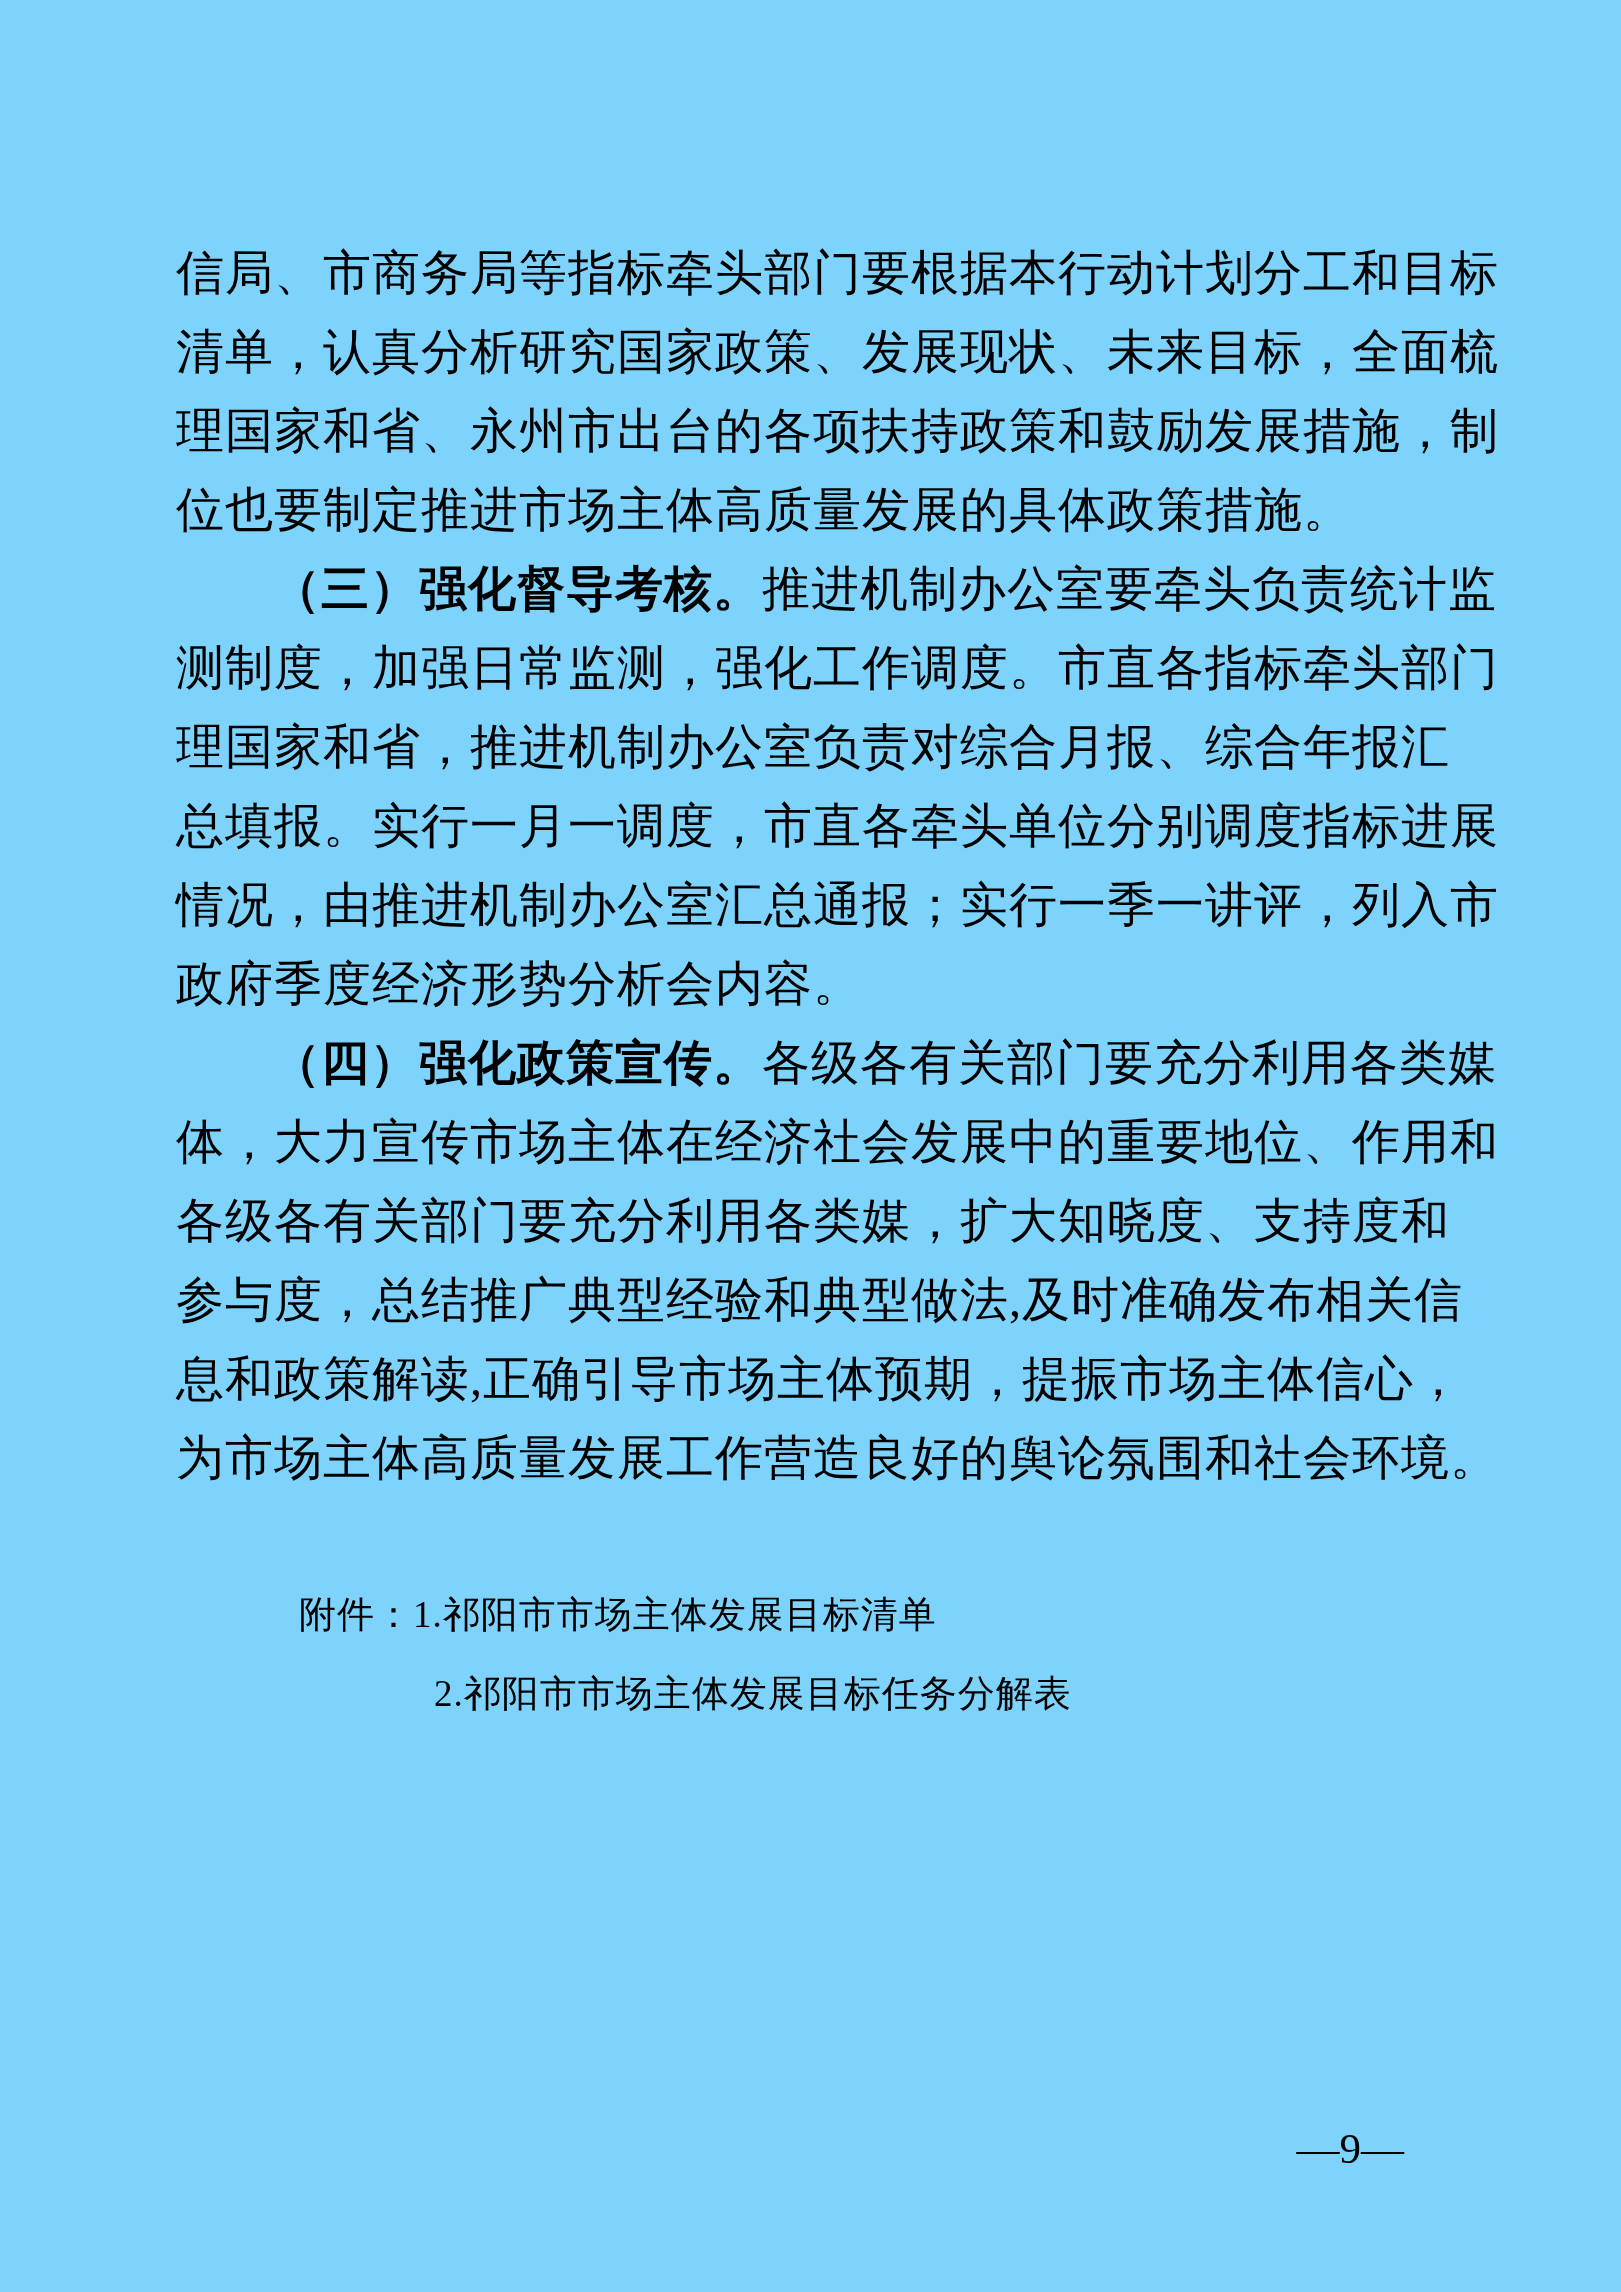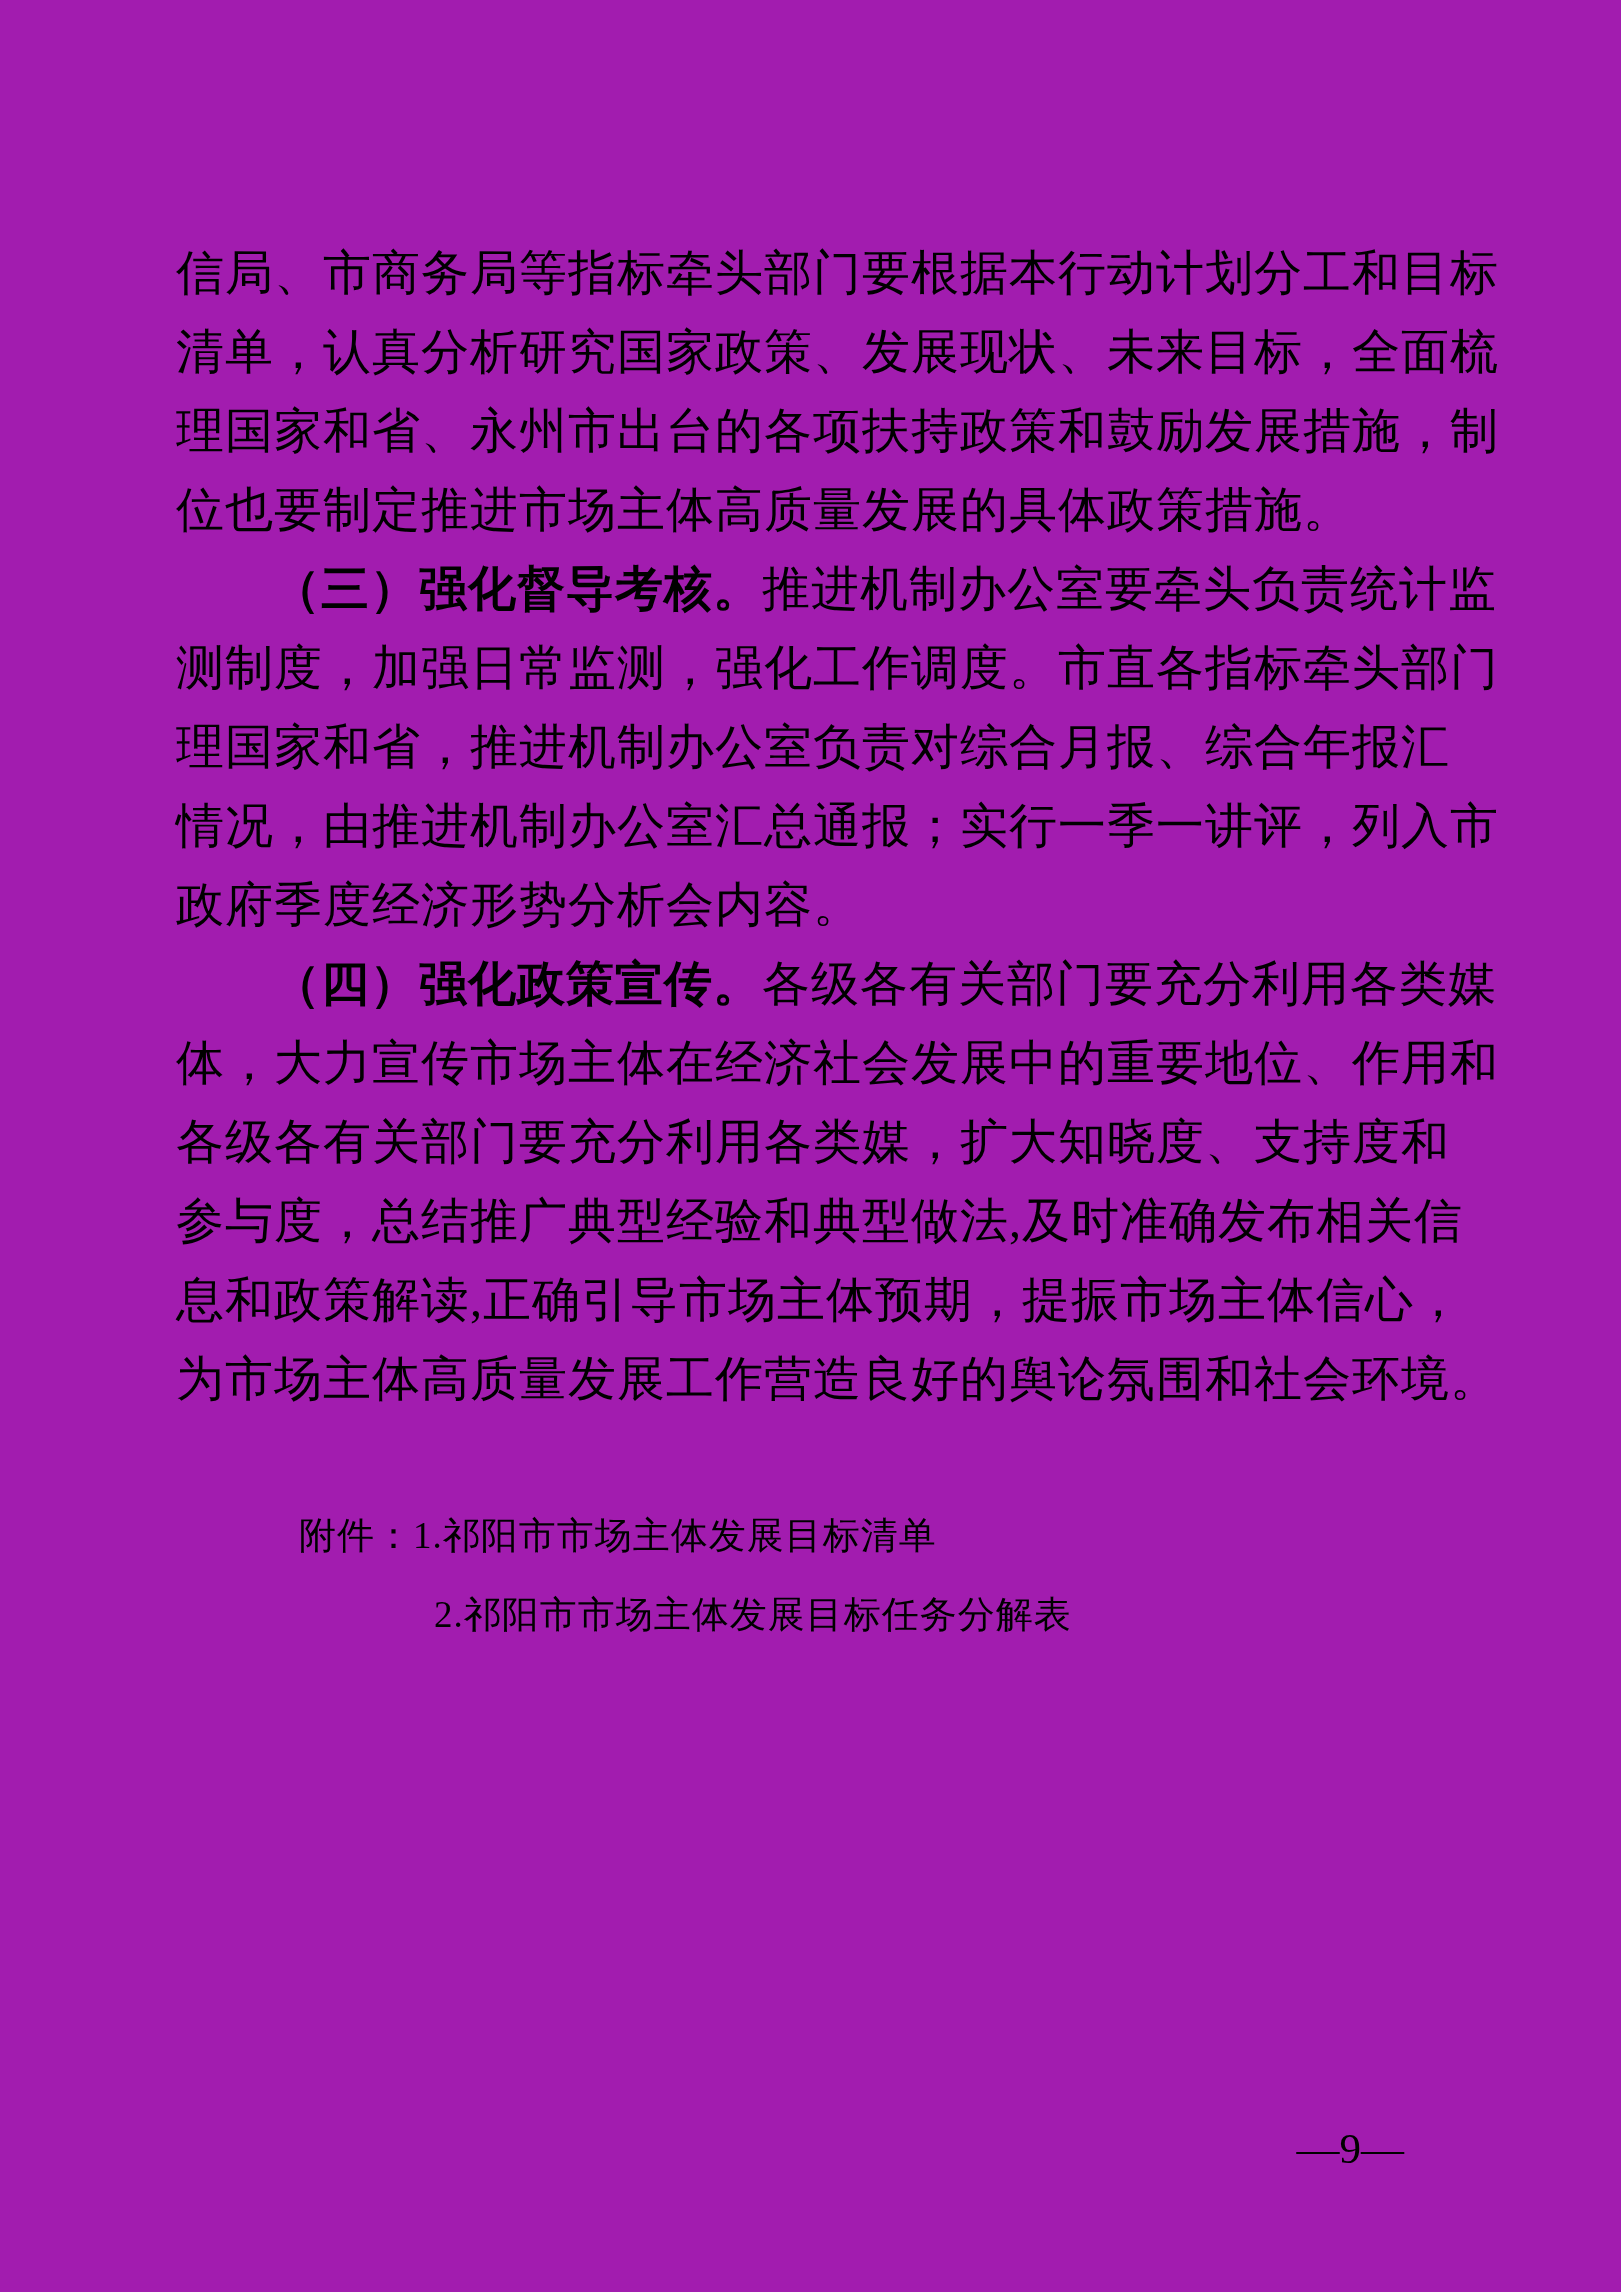--- a/index.html
+++ b/index.html
@@ -4,21 +4,21 @@
 <style>
   html, body {
     margin: 0;
     padding: 0;
     background: #ffffff;
   }
   .page {
     position: relative;
     width: 1621px;
     height: 2293px;
-    background: #a21caf;
+    background: #7dd3fc;
     font-family: "Liberation Serif", "DejaVu Serif", serif;
     color: #000000;
     overflow: hidden;
   }
   .content {
     position: absolute;
     left: 176px;
     top: 233px;
     width: 1308px;
   }
@@ -70,20 +70,21 @@
   <div class="content">
 
     <div class="text-line">信局、市商务局等指标牵头部门要根据本行动计划分工和目标</div>
     <div class="text-line">清单，认真分析研究国家政策、发展现状、未来目标，全面梳</div>
     <div class="text-line">理国家和省、永州市出台的各项扶持政策和鼓励发展措施，制</div>
     <div class="text-line">位也要制定推进市场主体高质量发展的具体政策措施。</div>
 
     <div class="text-line indent"><span class="lead">（三）强化督导考核。</span><span>推进机制办公室要牵头负责统计监</span></div>
     <div class="text-line">测制度，加强日常监测，强化工作调度。市直各指标牵头部门</div>
     <div class="text-line">理国家和省，推进机制办公室负责对综合月报、综合年报汇</div>
+    <div class="text-line">总填报。实行一月一调度，市直各牵头单位分别调度指标进展</div>
     <div class="text-line">情况，由推进机制办公室汇总通报；实行一季一讲评，列入市</div>
     <div class="text-line">政府季度经济形势分析会内容。</div>
 
     <div class="text-line indent"><span class="lead">（四）强化政策宣传。</span><span>各级各有关部门要充分利用各类媒</span></div>
     <div class="text-line">体，大力宣传市场主体在经济社会发展中的重要地位、作用和</div>
     <div class="text-line">各级各有关部门要充分利用各类媒，扩大知晓度、支持度和</div>
     <div class="text-line">参与度，总结推广典型经验和典型做法,及时准确发布相关信</div>
     <div class="text-line">息和政策解读,正确引导市场主体预期，提振市场主体信心，</div>
     <div class="text-line">为市场主体高质量发展工作营造良好的舆论氛围和社会环境。</div>
 

